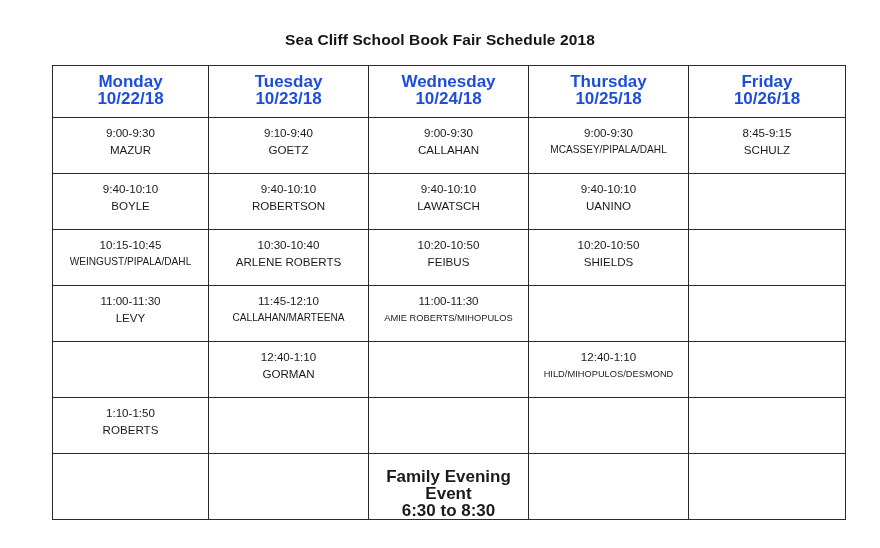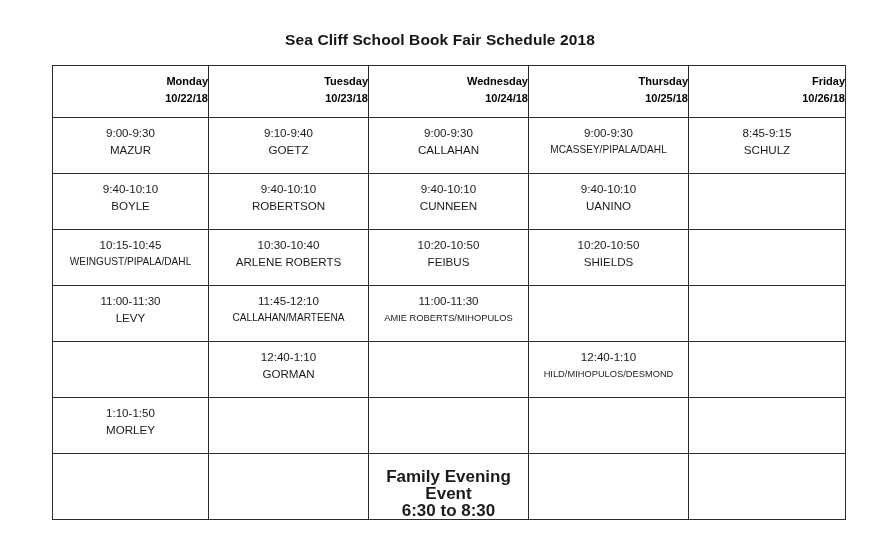--- a/index.html
+++ b/index.html
@@ -54,27 +54,27 @@
 
   
   col.c-mon { width: 156px; }
   col.c-tue { width: 160px; }
   col.c-wed { width: 160px; }
   col.c-thu { width: 160px; }
   col.c-fri { width: 157px; }
 
   .head-row th {
     height: 52px;
-    text-align: right;
+    text-align: center;
     font-weight: bold;
-    font-size: 11px;
+    font-size: 17px;
     line-height: 17px;
     padding-top: 7px;
     box-sizing: border-box;
-    color: #000000;
+    color: #1d4ed8;
   }
   .head-row .day-name { display: block; }
   .head-row .day-date { display: block; }
 
   .body-row td {
     height: 56px;
     box-sizing: border-box;
     text-align: center;
     font-size: 11.6px;
     line-height: 16.5px;
@@ -169,21 +169,21 @@
         <td>
           <span class="cell-time">9:40-10:10</span>
           <span class="cell-name">BOYLE</span>
         </td>
         <td>
           <span class="cell-time">9:40-10:10</span>
           <span class="cell-name">ROBERTSON</span>
         </td>
         <td>
           <span class="cell-time">9:40-10:10</span>
-          <span class="cell-name">CUNNEEN</span>
+          <span class="cell-name">LAWATSCH</span>
         </td>
         <td>
           <span class="cell-time">9:40-10:10</span>
           <span class="cell-name">UANINO</span>
         </td>
         <td class="empty">
           
           
         </td>
       </tr>
@@ -253,21 +253,21 @@
         </td>
         <td class="empty">
           
           
         </td>
       </tr>
 
       <tr class="body-row">
         <td>
           <span class="cell-time">1:10-1:50</span>
-          <span class="cell-name">MORLEY</span>
+          <span class="cell-name">ROBERTS</span>
         </td>
         <td class="empty">
           
           
         </td>
         <td class="empty">
           
           
         </td>
         <td class="empty">

